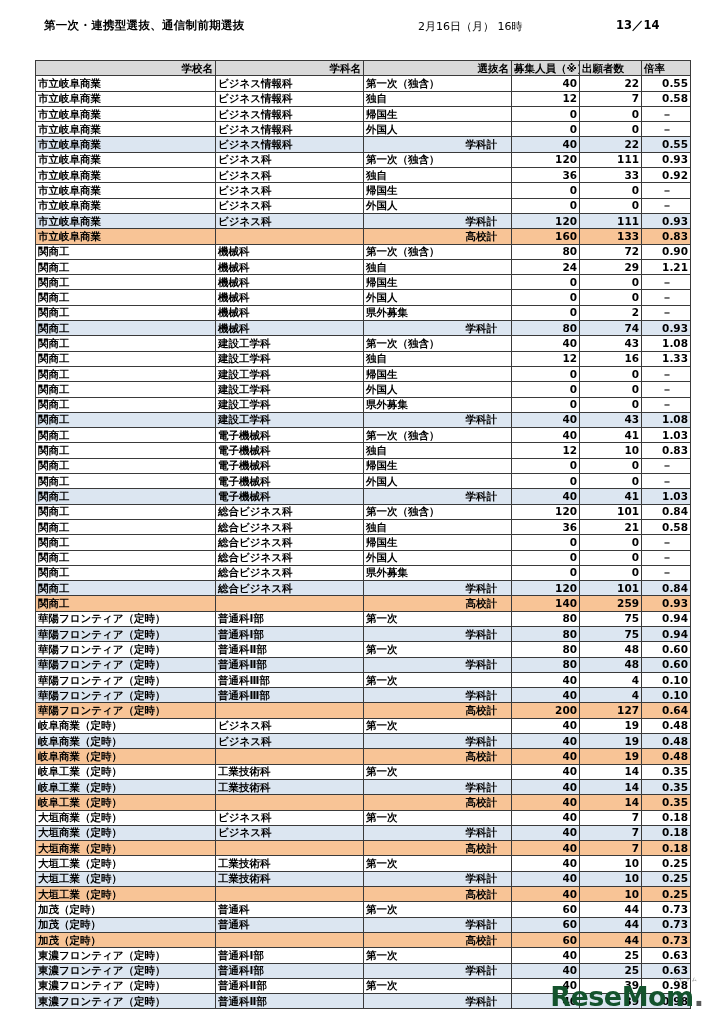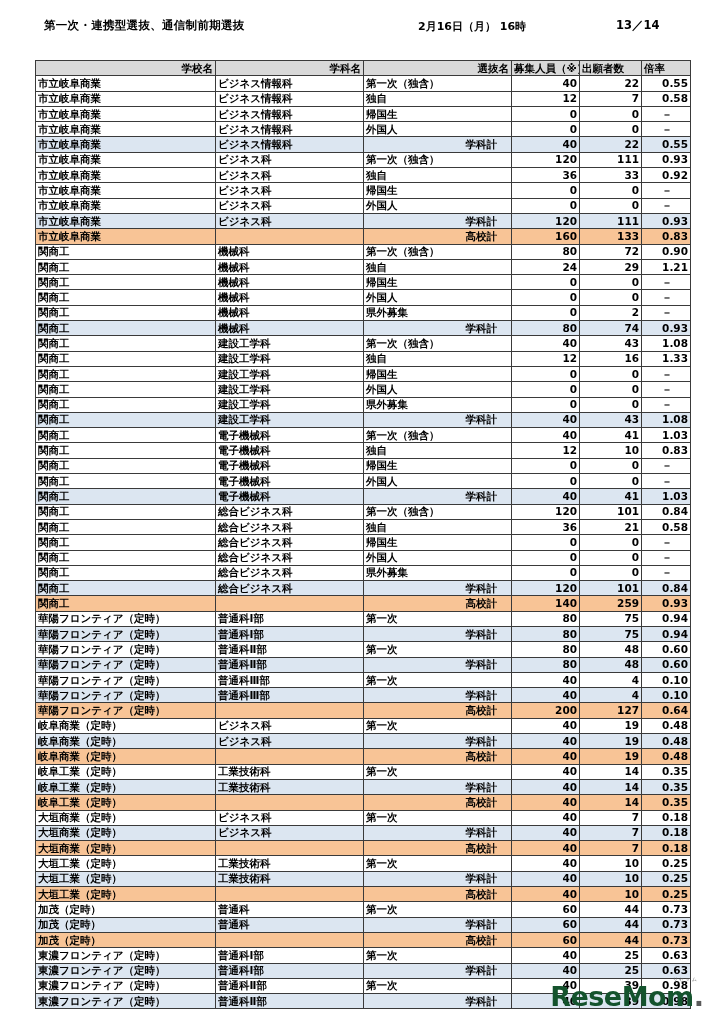--- a/index.html
+++ b/index.html
@@ -31,21 +31,21 @@
     font-size: 11.5px;
     font-weight: bold;
     letter-spacing: 0.3px;
     white-space: nowrap;
   }
   .hdr-datetime {
     position: absolute;
     left: 418px;
     top: 1px;
     font-size: 11px;
-    font-weight: bold;
+    font-weight: normal;
     white-space: nowrap;
   }
   .hdr-page {
     position: absolute;
     left: 616px;
     top: 0px;
     font-size: 11.5px;
     font-weight: bold;
     white-space: nowrap;
   }

